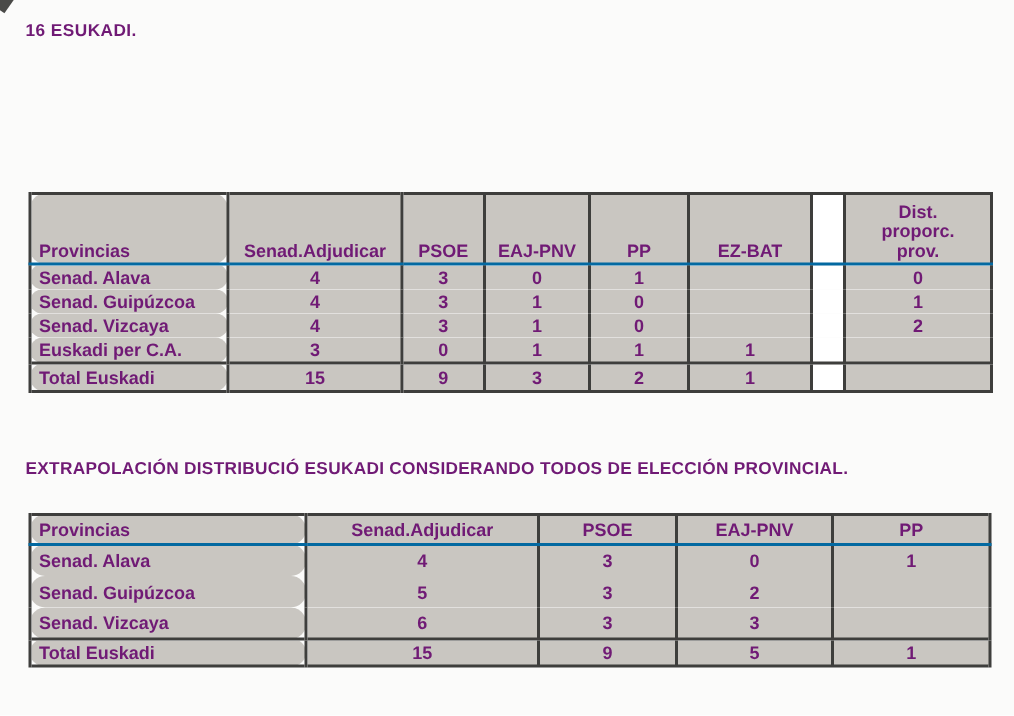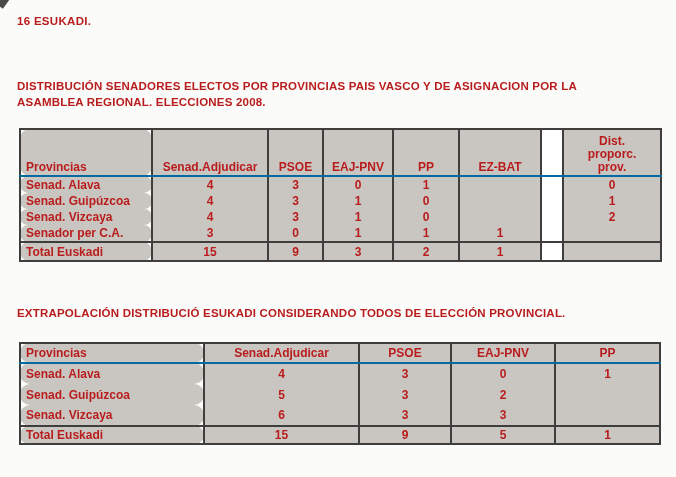--- a/index.html
+++ b/index.html
@@ -4,21 +4,21 @@
 <style>
   * { margin: 0; padding: 0; box-sizing: border-box; }
   html, body { background: #ffffff; }
   .page {
     position: relative;
     width: 676px;
     height: 477px;
     background: #fbfbfa;
     font-family: "Liberation Sans", "DejaVu Sans", sans-serif;
     font-weight: 700;
-    color: #b91c1c;
+    color: #701a75;
     overflow: hidden;
   }
   .scan-artifact {
     position: absolute;
     left: -3px; top: -4px;
     width: 10px; height: 11px;
     background: #4a4a48;
     transform: rotate(35deg);
   }
   .page-header {
@@ -76,24 +76,20 @@
 </style>
 </head>
 <body>
 
 <div class="page">
 
   <div class="scan-artifact"></div>
 
   <div class="page-header">16 ESUKADI.</div>
 
-  <div class="section-title title-1">
-    <div>DISTRIBUCIÓN SENADORES ELECTOS POR PROVINCIAS PAIS VASCO Y DE ASIGNACION POR LA</div>
-    <div>ASAMBLEA REGIONAL. ELECCIONES 2008.</div>
-  </div>
 
   <table class="doc-table t1">
     <colgroup>
       <col style="width:132px">
         <col style="width:116px">
         <col style="width:55px">
       <col style="width:70px">
         <col style="width:66px">
         <col style="width:82px">
       <col style="width:22px">
@@ -138,21 +134,21 @@
           <td class="first-col">Senad. Vizcaya</td>
           <td>4</td>
           <td>3</td>
           <td>1</td>
           <td>0</td>
           <td></td>
           <td></td>
           <td>2</td>
         </tr>
         <tr>
-          <td class="first-col">Senador per C.A.</td>
+          <td class="first-col">Euskadi per C.A.</td>
           <td>3</td>
           <td>0</td>
           <td>1</td>
           <td>1</td>
           <td>1</td>
           <td></td>
           <td></td>
         </tr>
       </tbody>
       <tfoot>

